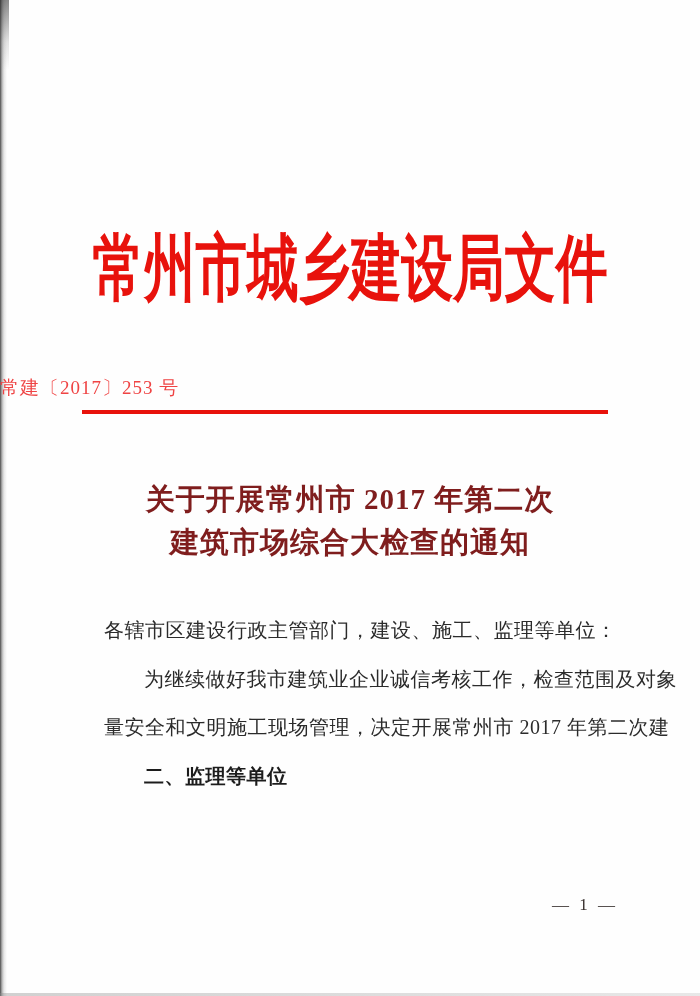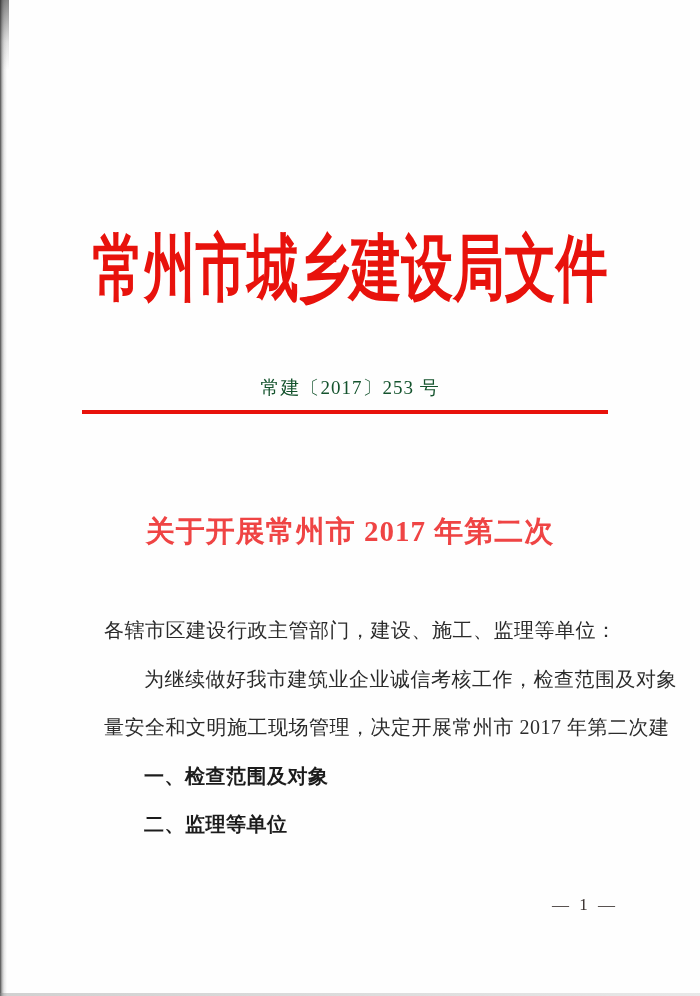--- a/index.html
+++ b/index.html
@@ -57,47 +57,45 @@
     transform: scale(0.92, 1.3);
     transform-origin: 50% 0;
     white-space: nowrap;
   }
   
   .doc-number {
     position: absolute;
     top: 375px;
     left: 0;
     width: 700px;
-    text-align: center;
     font-size: 19px;
     letter-spacing: 1px;
-    color: #14532d;
+    color: #ef4444;
   }
   
   .red-rule {
     position: absolute;
     top: 410px;
     left: 82px;
     width: 526px;
     height: 4px;
     background: #e8120c;
   }
   
   .doc-title {
     position: absolute;
     top: 478px;
     left: 0;
     width: 700px;
     text-align: center;
     font-size: 29px;
     font-weight: bold;
     line-height: 43px;
-    color: #ef4444;
+    color: #7f1d1d;
     letter-spacing: 1px;
-    margin-top: 32px;
   }
   
   .body-text {
     position: absolute;
     top: 598px;
     left: 88px;
     width: 530px;
     font-size: 20px;
     line-height: 32.6px;
     color: #2b2b2b;
@@ -134,25 +132,25 @@
   <div class="scan-edge-bottom"></div>
 
   <div class="agency-title">常州市城乡建设局文件</div>
 
   <div class="doc-number">常建〔2017〕253 号</div>
 
   <div class="red-rule"></div>
 
   <div class="doc-title">
     <div>关于开展常州市 2017 年第二次</div>
+    <div>建筑市场综合大检查的通知</div>
   </div>
 
   <div class="body-text">
     <p>各辖市区建设行政主管部门，建设、施工、监理等单位：</p>
     <p class="indent">为继续做好我市建筑业企业诚信考核工作，检查范围及对象</p>
     <p>量安全和文明施工现场管理，决定开展常州市 2017 年第二次建</p>
-    <p class="indent heading">一、检查范围及对象</p>
     <p class="indent heading">二、监理等单位</p>
   </div>
 
   <div class="page-number">— 1 —</div>
 
 </div>
 
 </body></html>

